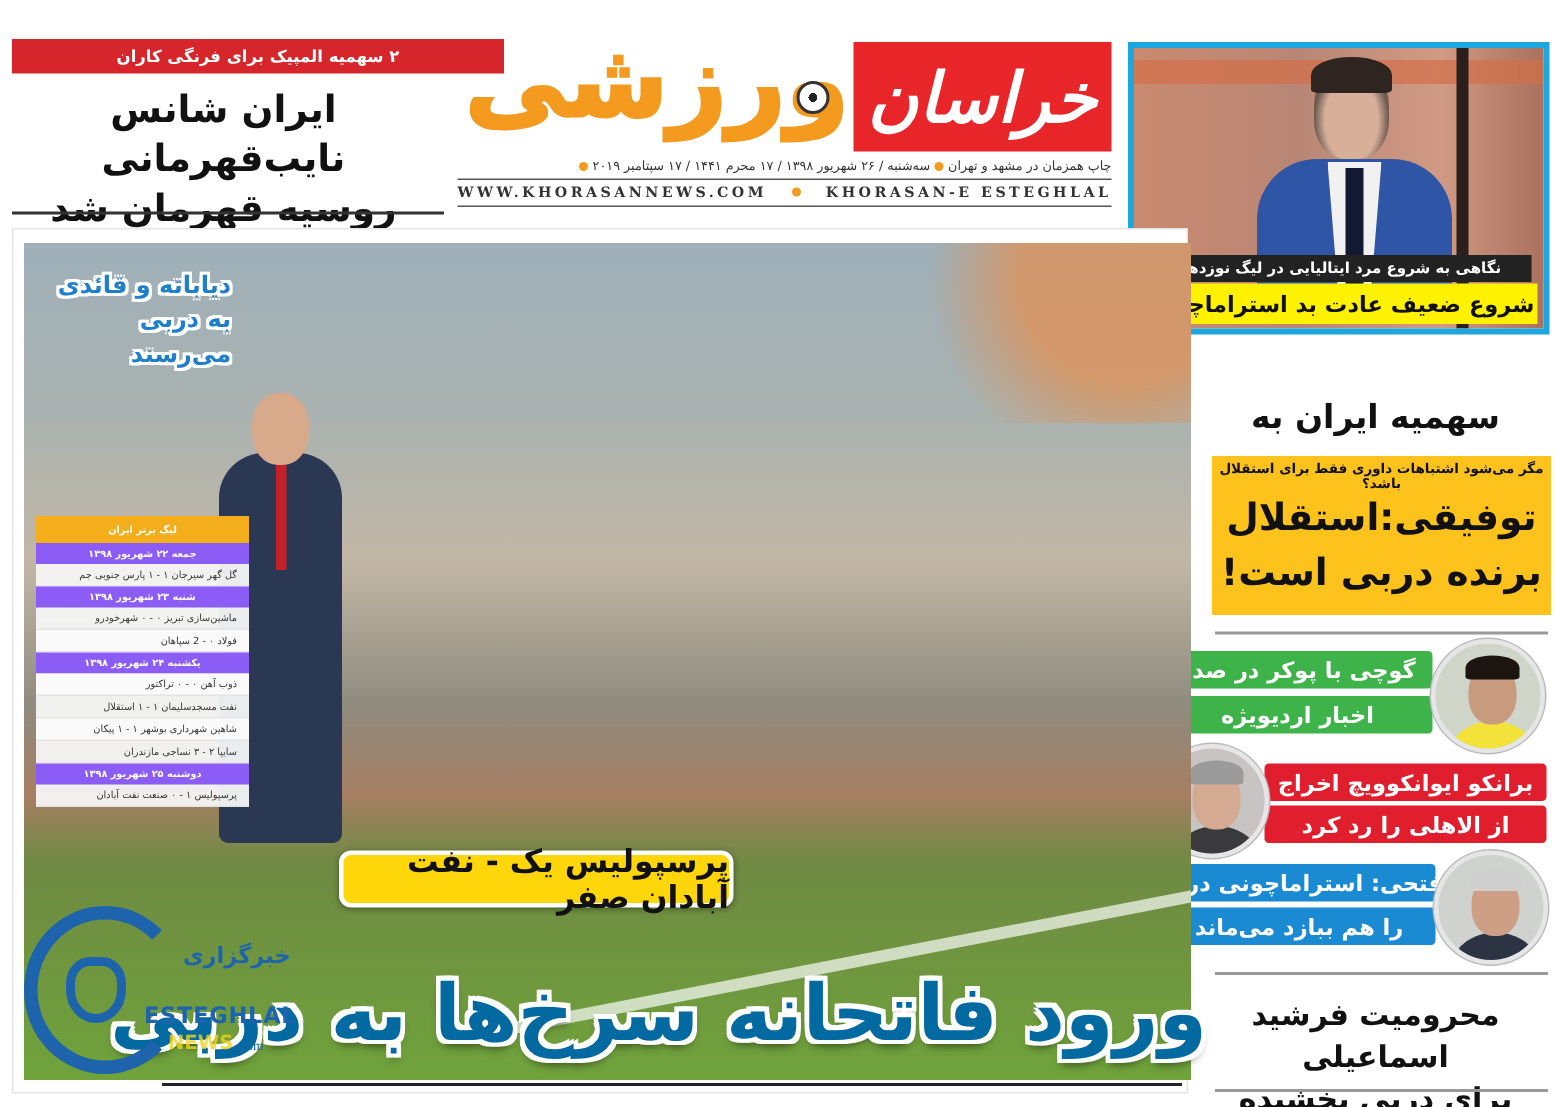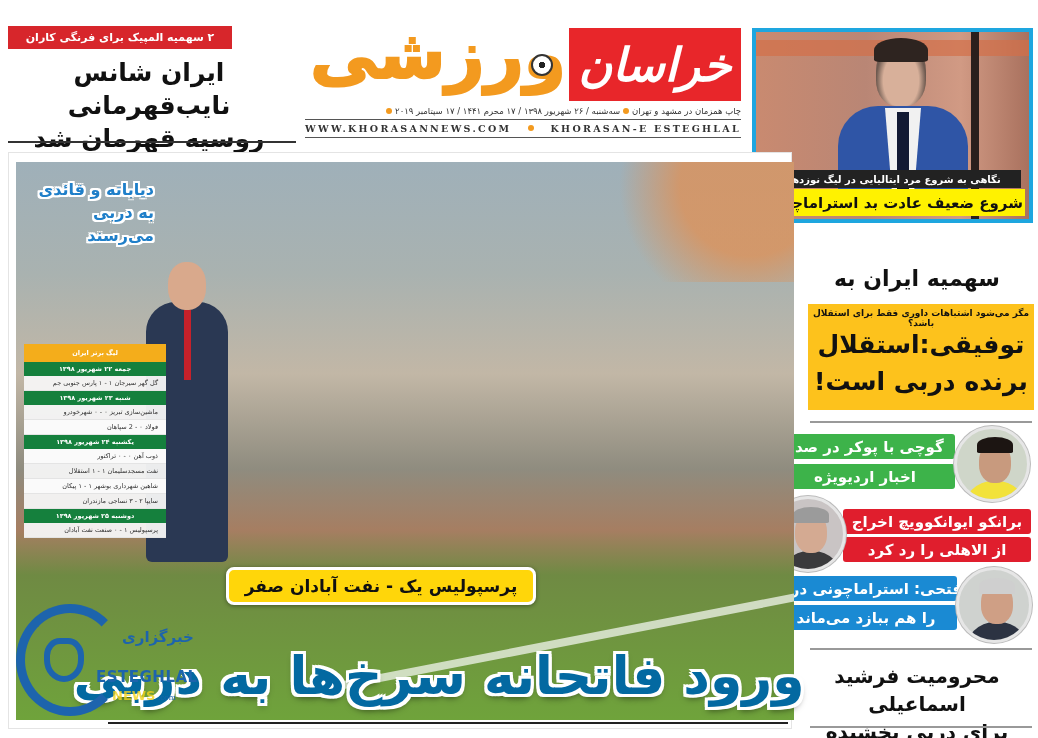--- a/index.html
+++ b/index.html
@@ -1,21 +1,21 @@
 <!DOCTYPE html>
 <html><head>
   <meta charset="utf-8">
   <style>
     * { box-sizing: border-box; margin: 0; padding: 0; }
     html, body { width: 1038px; height: 738px; overflow: hidden; background: #ffffff; }
     body { position: relative; font-family: "DejaVu Sans", sans-serif; direction: rtl; color: #111; }
 
     
     .tl-kicker {
-      position: absolute; left: 8px; top: 26px; width: 224px; height: 23px;
+      position: absolute; left: 8px; top: 26px; width: 328px; height: 23px;
       background: #d7262b; color: #fff; font-size: 11px; font-weight: bold;
       display: flex; align-items: center; justify-content: center;
     }
     .tl-title {
       position: absolute; left: 6px; top: 56px; width: 286px;
       font-size: 25px; font-weight: bold; line-height: 33px; text-align: center; color: #111;
     }
     .tl-rule { position: absolute; left: 8px; top: 141px; width: 288px; height: 2px; background: #333; }
 
     
@@ -129,28 +129,28 @@
 
     .side-kicker {
       position: absolute; left: 22px; top: 178px; width: 132px; font-size: 16px; font-weight: bold;
       color: #1f7fc9; line-height: 23px; text-align: right;
       text-shadow: -2px -2px 0 #fff, 2px -2px 0 #fff, -2px 2px 0 #fff, 2px 2px 0 #fff, 0 2px 0 #fff, 2px 0 0 #fff, 0 -2px 0 #fff, -2px 0 0 #fff;
     }
 
     
     .lt { position: absolute; left: 24px; top: 344px; width: 142px; background: rgba(245,245,245,0.95); font-size: 6.5px; color: #333; }
     .lt-title { height: 18px; background: #f4ad1b; color: #fff; font-weight: bold; display: flex; align-items: center; justify-content: center; }
-    .lt-day { height: 14px; background: #15803d; color: #fff; display: flex; align-items: center; justify-content: center; font-weight: bold; }
+    .lt-day { height: 14px; background: #8b5cf6; color: #fff; display: flex; align-items: center; justify-content: center; font-weight: bold; }
     .lt-row { height: 15px; display: flex; align-items: center; justify-content: flex-start; padding-right: 8px; border-bottom: 1px solid #e4e4e4; white-space: nowrap; }
     .lt-row:nth-child(even) { background: #fafafa; }
 
     .result-pill {
-      position: absolute; left: 226px; top: 567px; width: 310px; height: 38px; background: #ffd60a;
+      position: absolute; left: 226px; top: 567px; width: 263px; height: 38px; background: #ffd60a;
       border: 3px solid #fff; border-radius: 8px; box-shadow: 0 1px 4px rgba(0,0,0,0.4);
-      font-size: 17px; font-weight: bold; color: #111; display: flex; align-items: center; justify-content: center;
+      font-size: 21px; font-weight: bold; color: #111; display: flex; align-items: center; justify-content: center;
     }
     .main-headline {
       position: absolute; left: 108px; top: 630px; width: 662px; height: 92px;
       font-size: 52px; font-weight: bold; color: #0369a1; display: flex; align-items: center; justify-content: center; white-space: nowrap;
       text-shadow: -3px -3px 0 #fff, 3px -3px 0 #fff, -3px 3px 0 #fff, 3px 3px 0 #fff, 0 3px 0 #fff, 3px 0 0 #fff, 0 -3px 0 #fff, -3px 0 0 #fff, 0 4px 6px rgba(0,0,0,0.5);
     }
     .main-bottom-rule { position: absolute; left: 108px; top: 722px; width: 680px; height: 2px; background: #222; }
 
     
     .wm { position: absolute; left: 14px; top: 598px; width: 170px; height: 125px; direction: ltr; }

